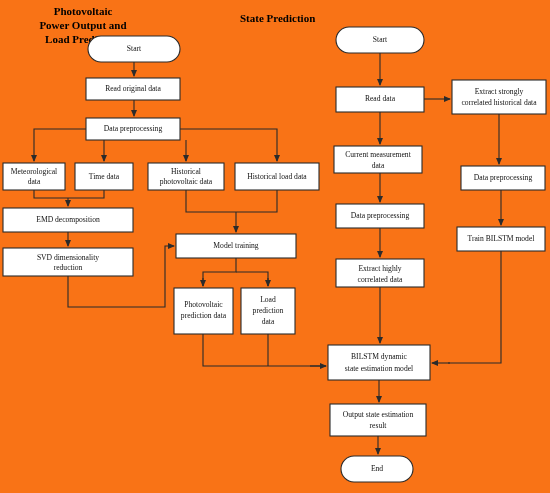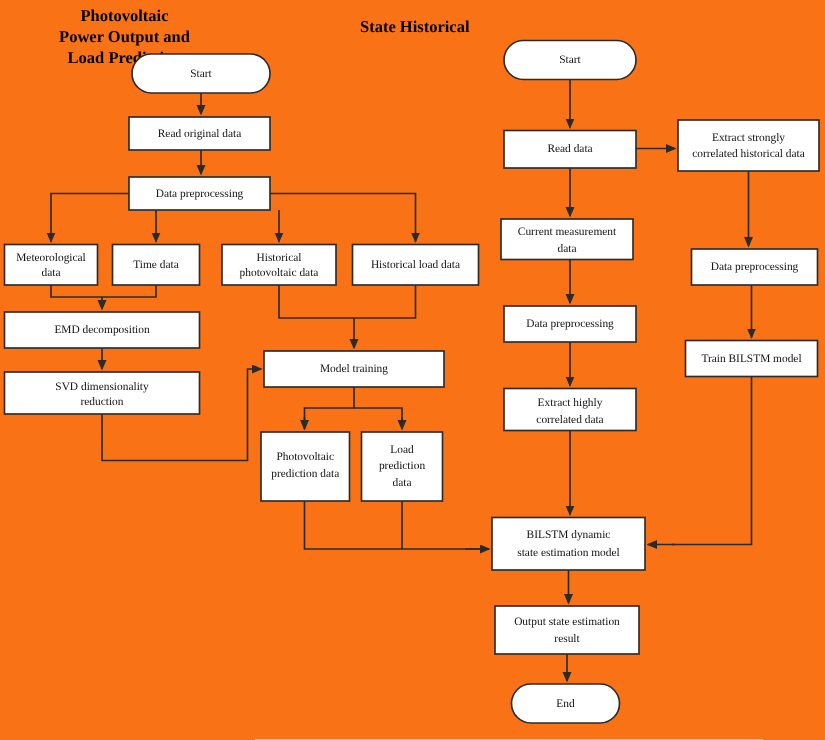--- a/index.html
+++ b/index.html
@@ -65,21 +65,21 @@
     text-align: left;
   }
 </style>
 </head>
 <body>
 
 <div id="page">
 
   <div class="section-title" id="title-left">Photovoltaic<br>Power Output and<br>Load Prediction</div>
 
-  <div class="section-title" id="title-right">State Historical</div>
+  <div class="section-title" id="title-right">State Prediction</div>
 
   <svg class="flow" viewBox="0 0 550 493">
     <defs>
       <marker id="arrow" markerWidth="7" markerHeight="7" refX="6" refY="3" orient="auto" markerUnits="userSpaceOnUse">
         <path d="M0,0 L7,3 L0,6 z" fill="#2b2b2b"></path>
       </marker>
     </defs>
 
     <g id="edge-layer">
 

